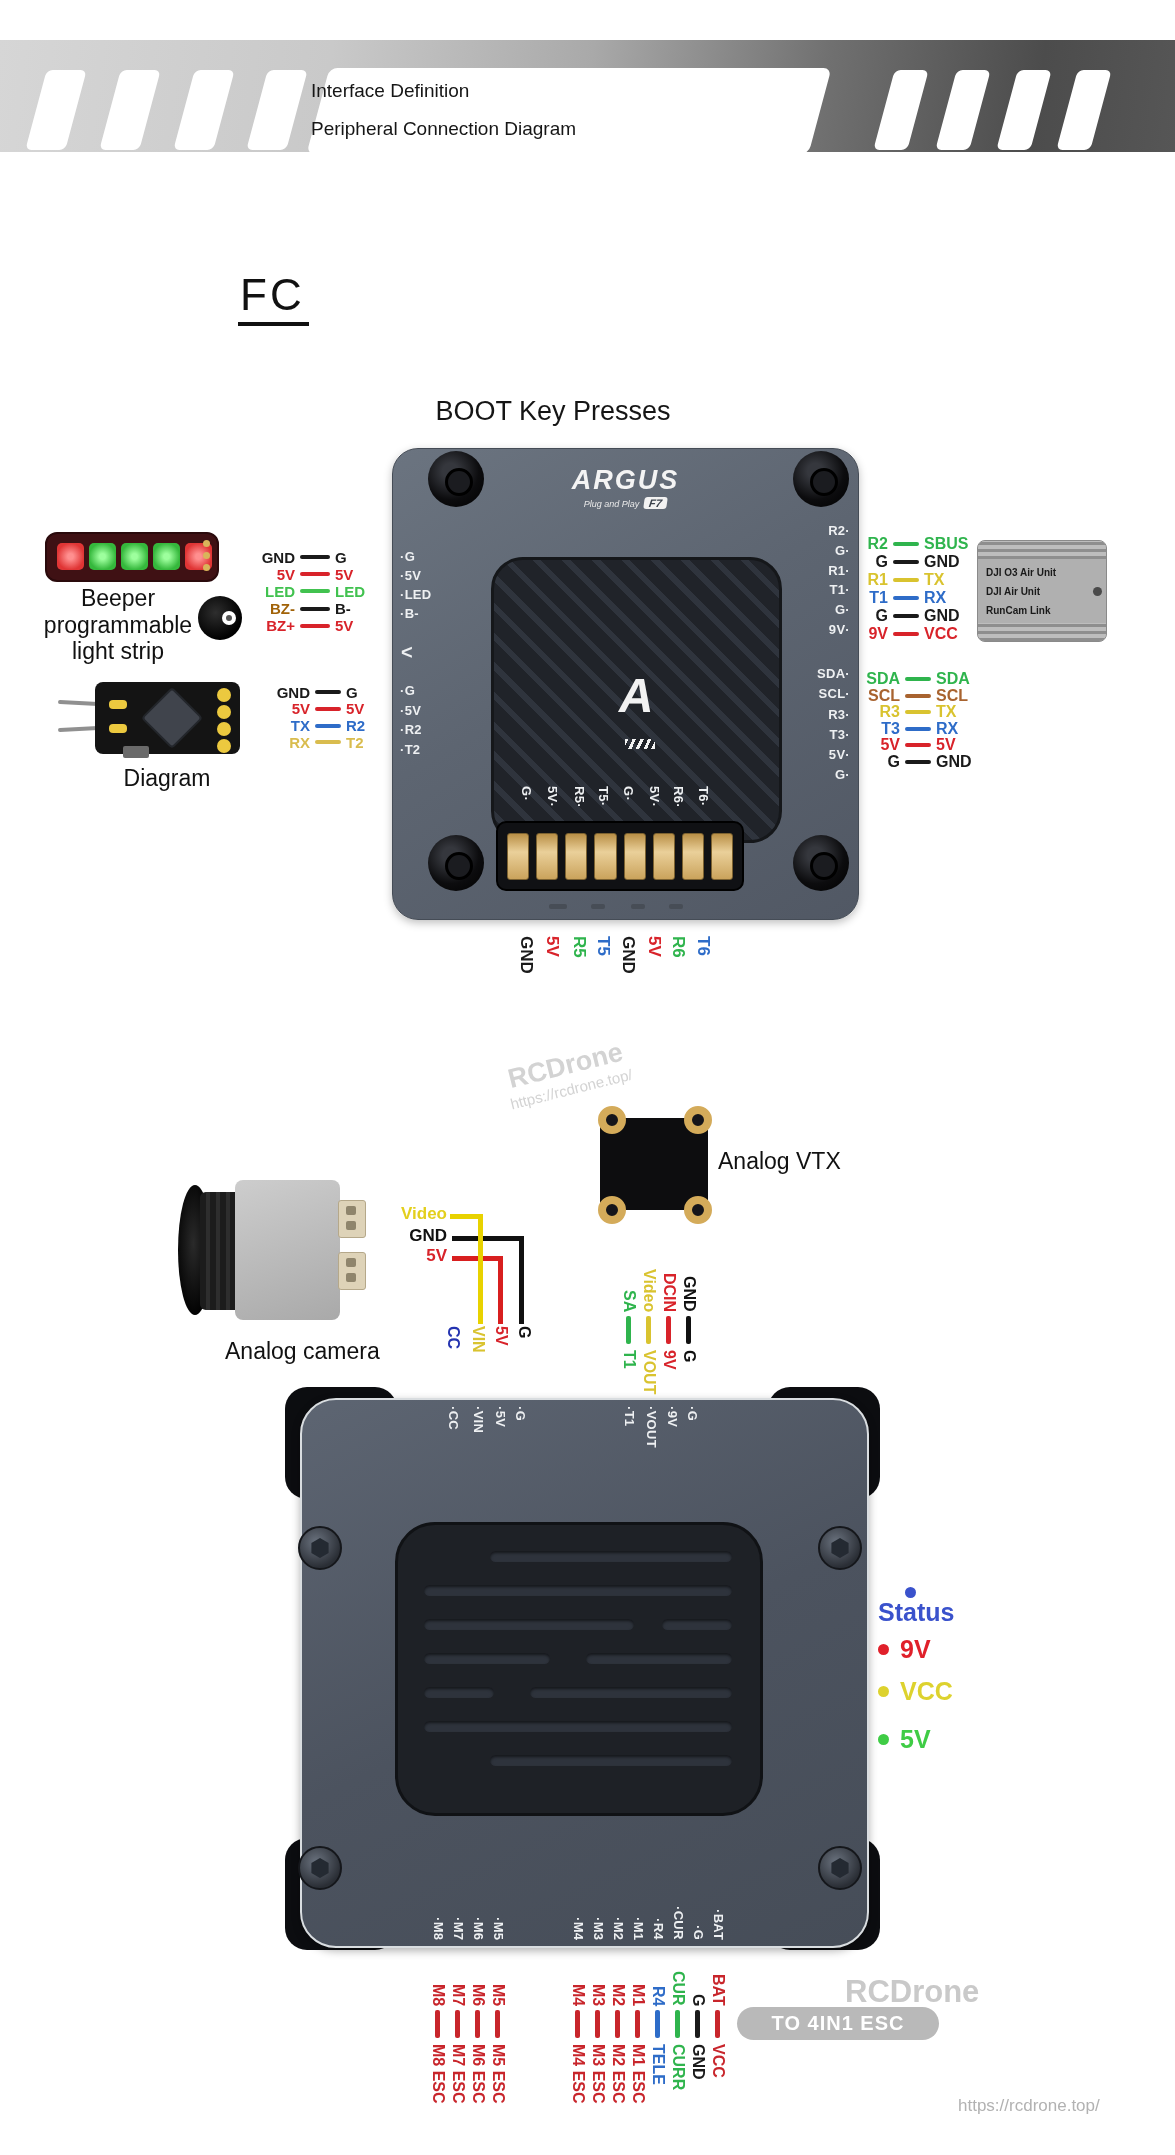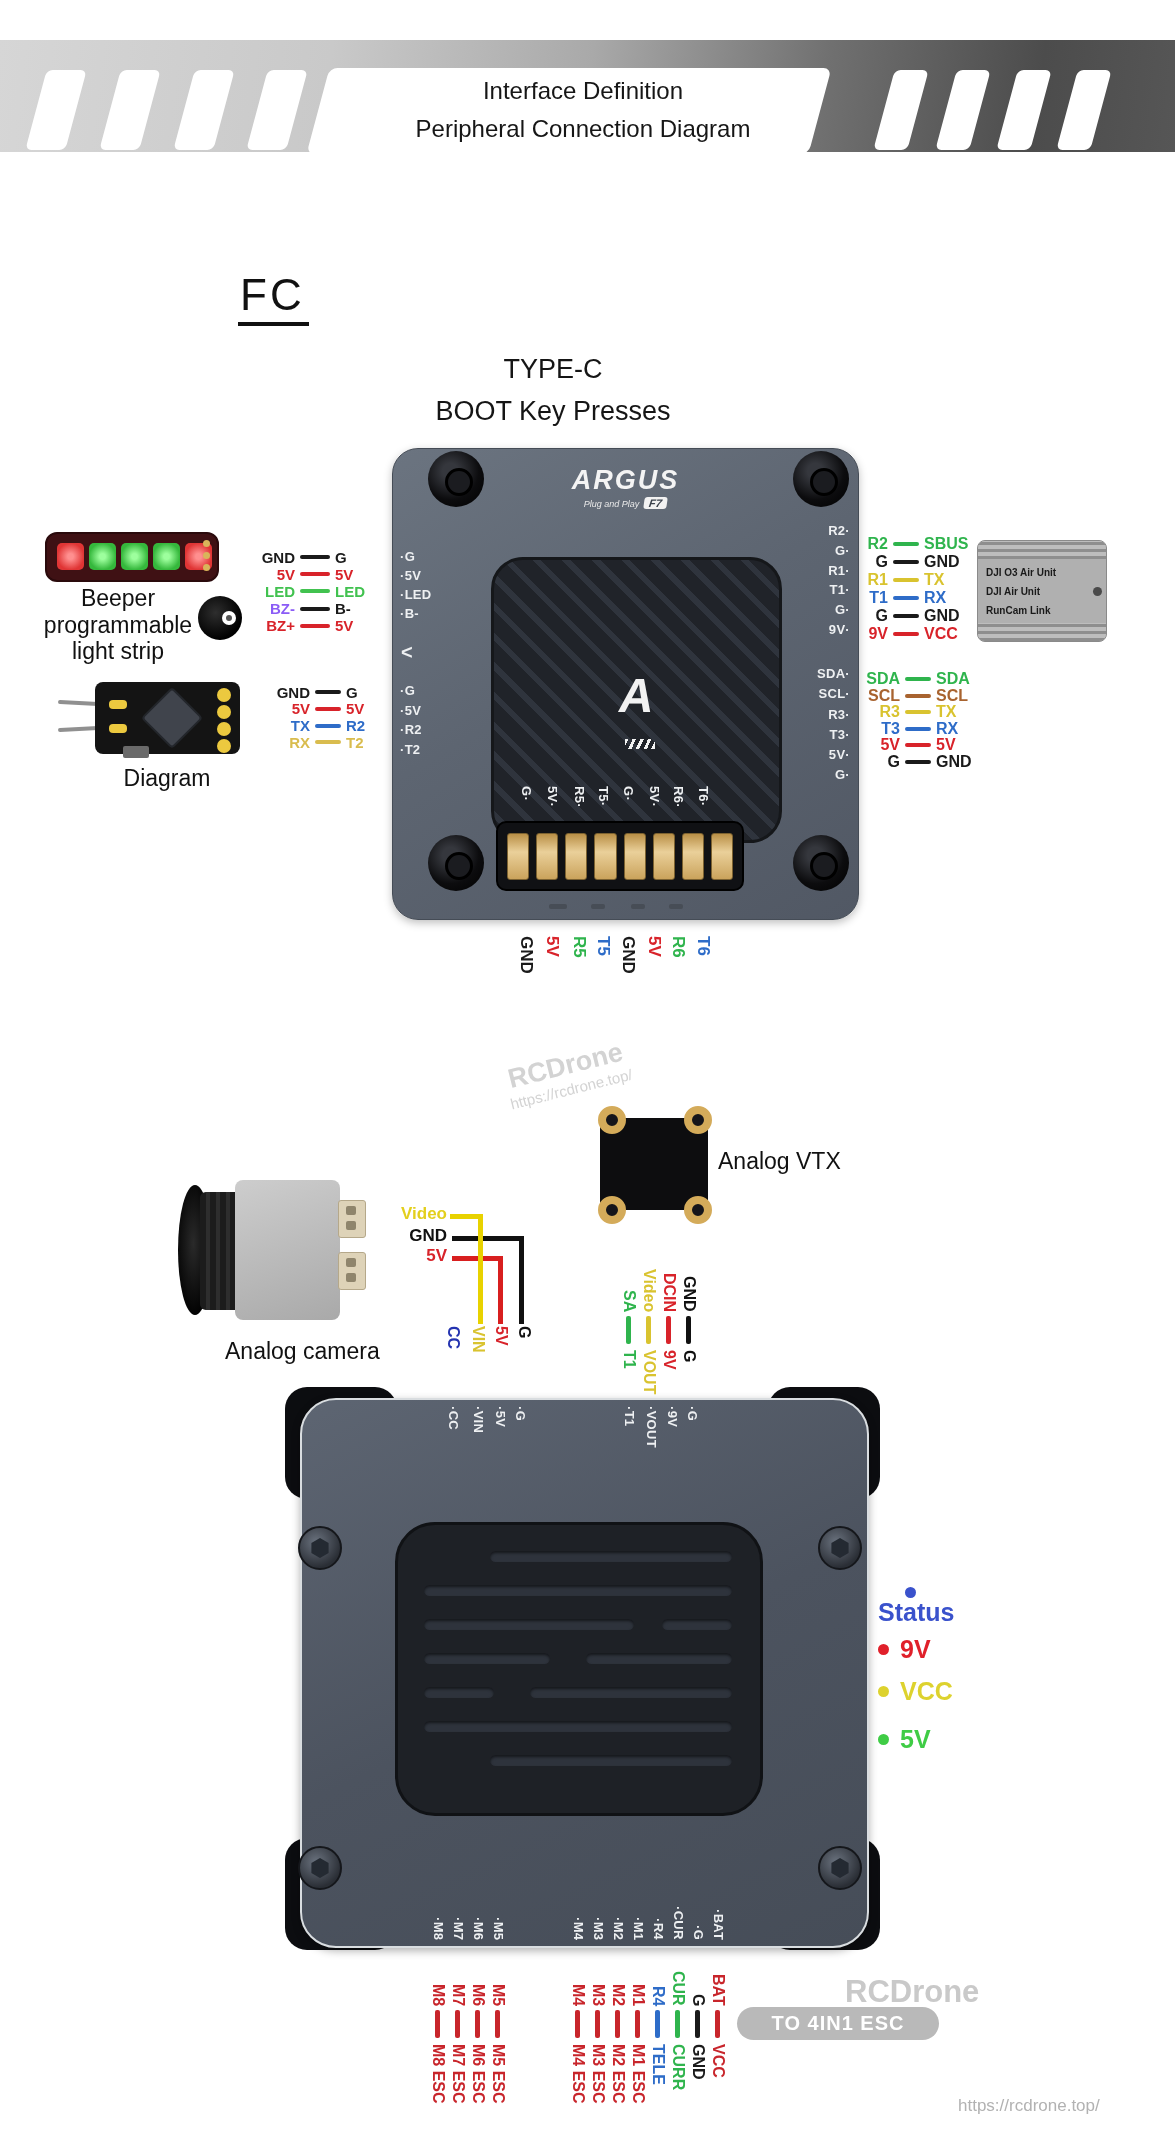--- a/index.html
+++ b/index.html
@@ -6,22 +6,22 @@
   #stage{position:relative;width:1175px;height:2155px;background:#fff;overflow:hidden;
          font-family:"Liberation Sans",sans-serif;color:#111;}
   .abs{position:absolute;}
 
   
   .banner{position:absolute;left:0;top:40px;width:1175px;height:112px;
     background:linear-gradient(97deg,#d6d6d6 0%,#c9c9c9 28%,#a9a9a9 50%,#707070 70%,#4c4c4c 88%,#565656 100%);}
   .stripe{position:absolute;top:30px;height:80px;background:#fff;border-radius:6px;transform:skewX(-15deg);}
   .banner-box{position:absolute;left:318px;top:28px;width:502px;height:86px;background:#fff;
     border-radius:8px;transform:skewX(-15deg);}
-  .banner-text{position:absolute;left:332px;top:32px;width:502px;text-align:center;
-    font-size:24px;line-height:38px;color:#161616;}
+  .banner-text{position:absolute;left:311px;top:32px;width:502px;text-align:left;
+    font-size:19px;line-height:38px;color:#161616;}
 
   
   .fc-title{position:absolute;left:238px;top:270px;font-size:44px;letter-spacing:3px;
     border-bottom:4px solid #111;padding:0 4px 2px 2px;}
   .subtitle{position:absolute;left:353px;width:400px;text-align:center;font-size:27px;color:#151515;}
 
   
   .pair-row{position:absolute;display:flex;align-items:center;height:16px;font-weight:bold;white-space:nowrap;}
   .pa{display:inline-block;text-align:right;flex:none;}
   .pd{display:inline-block;height:4px;border-radius:2px;margin:0 5px;flex:none;}
@@ -145,21 +145,20 @@
     <div class="stripe" style="left:1007px;width:34px;"></div>
     <div class="stripe" style="left:1067px;width:34px;"></div>
     <div class="banner-box"></div>
     <div class="banner-text">
       <div>Interface Definition</div>
       <div>Peripheral Connection Diagram</div>
     </div>
   </div>
 
   <div class="fc-title">FC</div>
-  <div class="subtitle" style="top:354px;">TYPE-C</div>
   <div class="subtitle" style="top:396px;">BOOT Key Presses</div>
 
   <div class="fc-board">
     <div class="lug" style="left:35px;top:2px;">
         <i></i>
       </div>
     <div class="lug" style="left:400px;top:2px;">
         <i></i>
       </div>
     <div class="lug" style="left:35px;top:386px;">
@@ -348,21 +347,21 @@
       <span class="pa" style="width: 84px; color: rgb(216, 35, 42);">5V</span>
       <span class="pd" style="width: 30px; background: rgb(216, 35, 42);"></span>
       <span class="pb" style="color: rgb(216, 35, 42);">5V</span>
     </div>
     <div class="pair-row" style="left: 211px; top: 583.4px; font-size: 15px;">
       <span class="pa" style="width: 84px; color: rgb(65, 194, 79);">LED</span>
       <span class="pd" style="width: 30px; background: rgb(65, 194, 79);"></span>
       <span class="pb" style="color: rgb(65, 194, 79);">LED</span>
     </div>
     <div class="pair-row" style="left: 211px; top: 600.6px; font-size: 15px;">
-      <span class="pa" style="width: 84px; color: #8b5cf6;">BZ-</span>
+      <span class="pa" style="width: 84px; color: #a16207;">BZ-</span>
       <span class="pd" style="width: 30px; background: rgb(26, 26, 26);"></span>
       <span class="pb" style="color: rgb(26, 26, 26);">B-</span>
     </div>
     <div class="pair-row" style="left: 211px; top: 617.8px; font-size: 15px;">
       <span class="pa" style="width: 84px; color: rgb(216, 35, 42);">BZ+</span>
       <span class="pd" style="width: 30px; background: rgb(216, 35, 42);"></span>
       <span class="pb" style="color: rgb(216, 35, 42);">5V</span>
     </div>
     <div class="pair-row" style="left: 226px; top: 684px; font-size: 15px;">
       <span class="pa" style="width: 84px; color: rgb(26, 26, 26);">GND</span>

